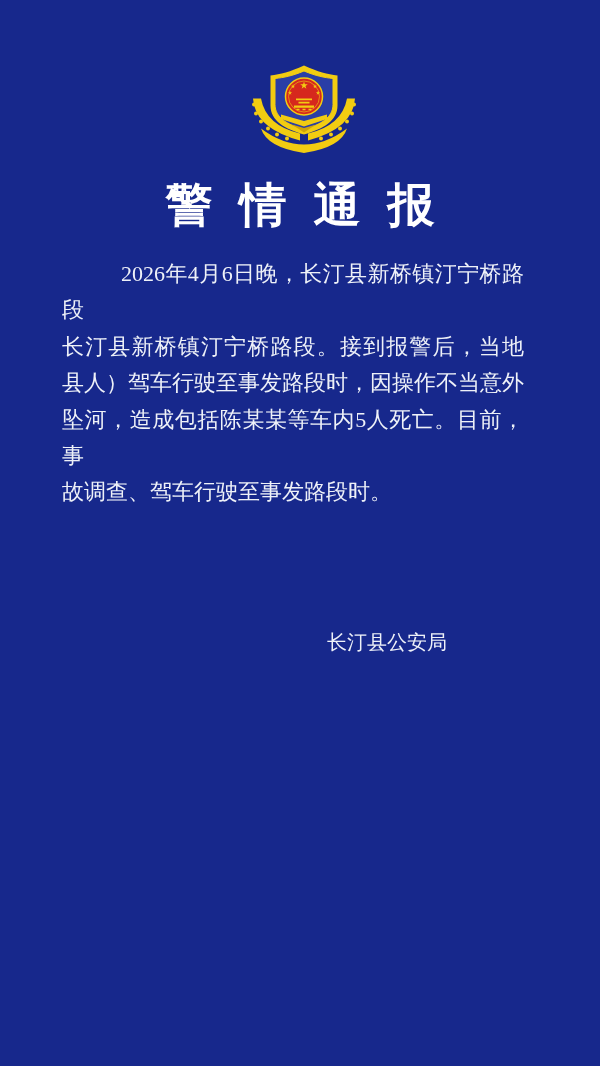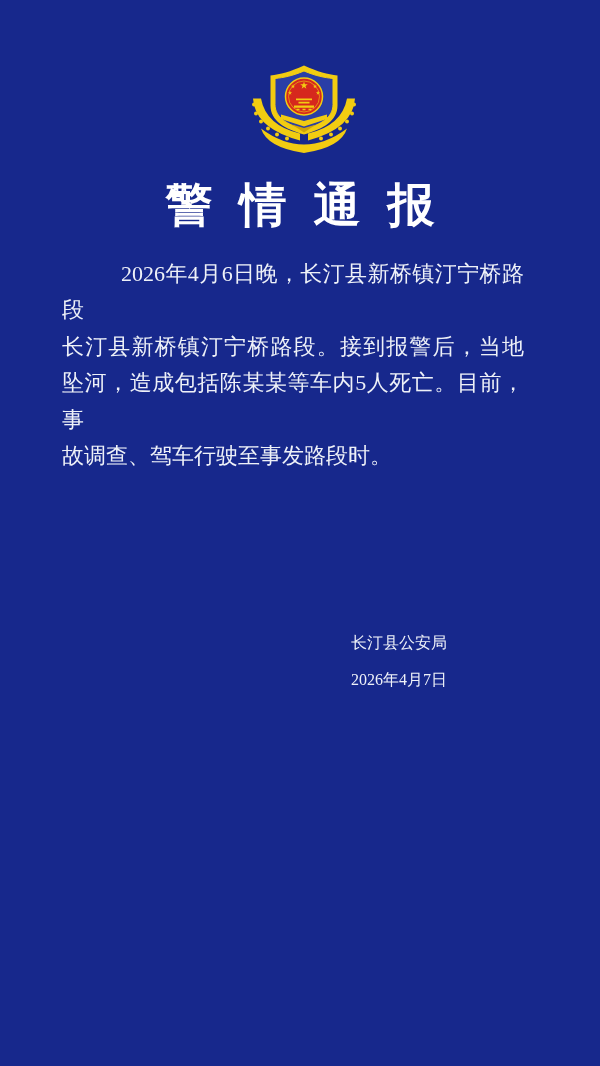--- a/index.html
+++ b/index.html
@@ -68,21 +68,21 @@
   }
   .body-line:last-child{
     text-align-last:left;
   }
   .signature{
     position:absolute;
     top:616px;
     right:153px;
     text-align:right;
     color:var(--text);
-    font-size:16px;
+    font-size:20px;
     line-height:37px;
   }
 </style>
 </head>
 <body>
 
 <div class="poster">
 
   <div class="badge">
     <svg viewBox="0 0 224 190" xmlns="http://www.w3.org/2000/svg">
@@ -130,22 +130,22 @@
       <path class="g" d="M66,104 L112,117 L158,104 L158,113 L112,128 L66,113 Z"></path>
       <path class="gd" d="M88,124 L112,131 L136,124 L112,140 Z"></path>
     </svg>
   </div>
 
   <div class="notice-title">警情通报</div>
 
   <div class="notice-body">
       <div class="body-line">2026年4月6日晚，长汀县新桥镇汀宁桥路段</div>
       <div class="body-line">长汀县新桥镇汀宁桥路段。接到报警后，当地</div>
+      <div class="body-line">县人）驾车行驶至事发路段时，因操作不当意外</div>
       <div class="body-line">坠河，造成包括陈某某等车内5人死亡。目前，事</div>
       <div class="body-line">故调查、驾车行驶至事发路段时。</div>
     </div>
 
   <div class="signature">
     <div>长汀县公安局</div>
-    <div>2026年4月7日</div>
   </div>
 
 </div>
 
 </body></html>

